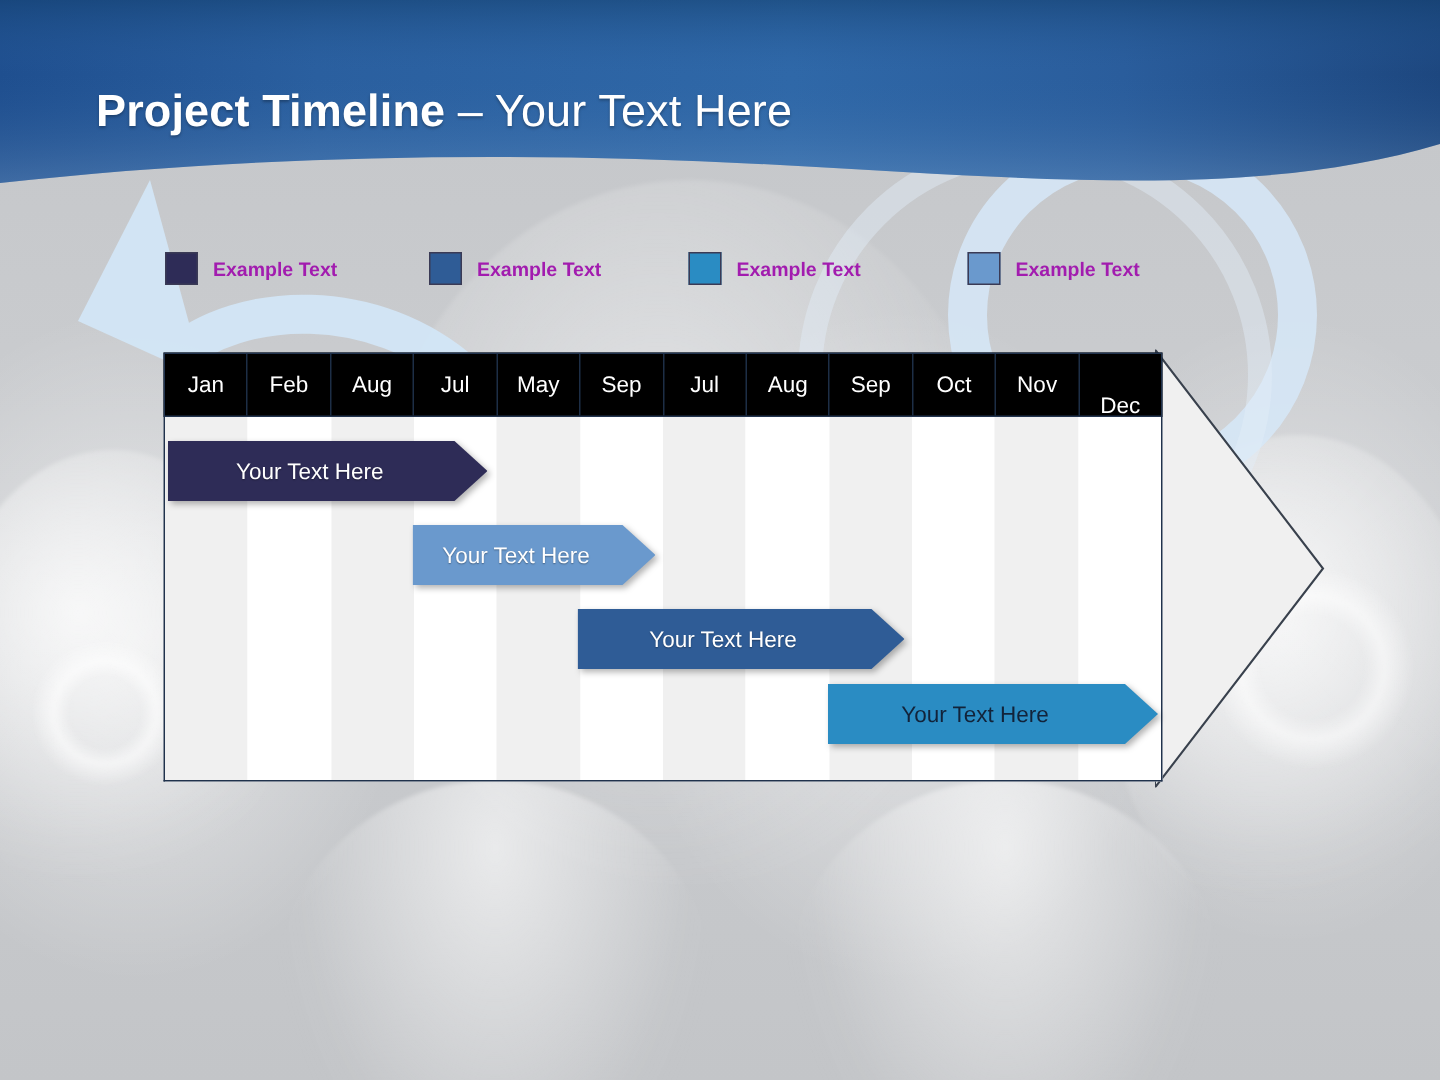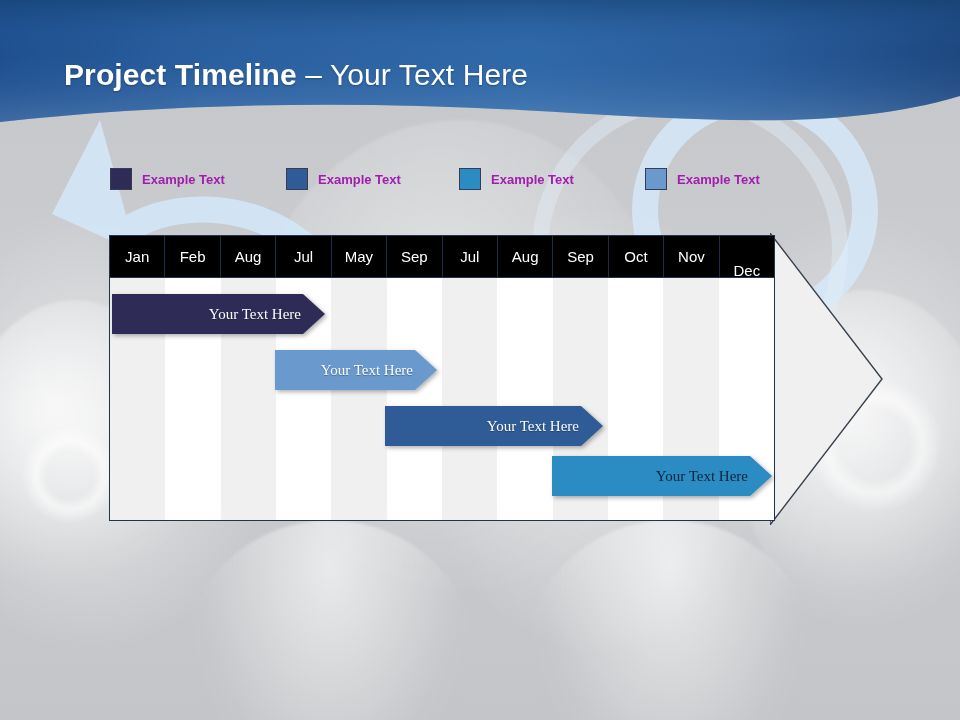--- a/index.html
+++ b/index.html
@@ -180,26 +180,25 @@
     filter: drop-shadow(2px 2px 2px rgba(0,0,0,0.30));
   }
   .bar-shape {
     position: absolute;
     inset: 0;
     clip-path: polygon(0 0, calc(100% - 22px) 0, 100% 50%, calc(100% - 22px) 100%, 0 100%);
   }
   .bar-text {
     position: relative;
     width: calc(100% - 22px);
-    text-align: right;
+    text-align: center;
     font-size: 15px;
     white-space: nowrap;
     padding-right: 2px;
     box-sizing: border-box;
-    font-family: Liberation Serif, serif;
   }
   .bar-text.on-dark { color: #ffffff; text-shadow: 0 1px 1px rgba(0,0,0,0.35); }
   .bar-text.on-light { color: #12233a; }
 </style>
 </head>
 <body>
 
 <div id="slide">
 
   <div class="bg-base"></div>

